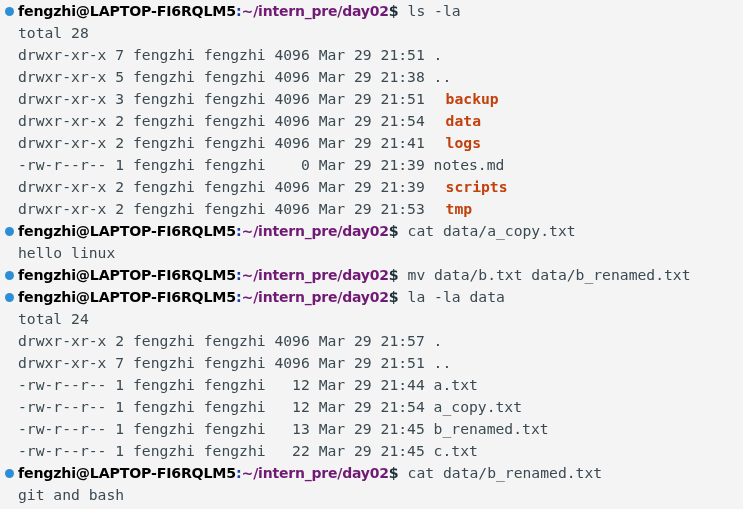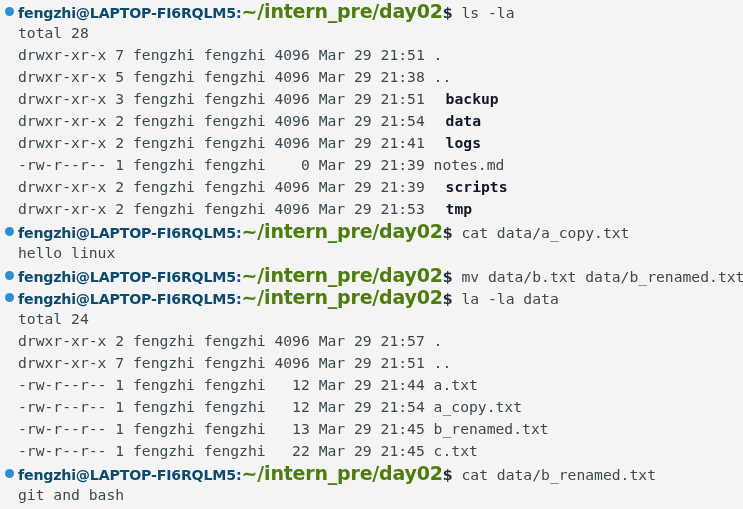--- a/index.html
+++ b/index.html
@@ -38,54 +38,54 @@
     position: absolute;
     left: 5px;
     top: 7px;
     width: 9px;
     height: 9px;
     border-radius: 50%;
     background: #2c8fd6;
     display: block;
   }
   .user {
-    color: #0c4a6e;
+    color: #000000;
     font-weight: bold;
     font-family: "DejaVu Sans", "Liberation Sans", sans-serif;
     font-size: 14.2px;
     letter-spacing: -0.2px;
   }
   .colon {
     color: #1a3ea8;
     font-weight: bold;
     font-family: "DejaVu Sans", "Liberation Sans", sans-serif;
     font-size: 14.2px;
   }
   .path {
-    color: #4d7c0f;
+    color: #701a75;
     font-weight: bold;
     font-family: "DejaVu Sans", "Liberation Sans", sans-serif;
-    font-size: 19px;
+    font-size: 14px;
     letter-spacing: -0.2px;
   }
   .dollar {
     color: #20303a;
     font-weight: bold;
     font-family: "DejaVu Sans", "Liberation Sans", sans-serif;
     font-size: 14.2px;
   }
   .cmd {
     color: #3b4a52;
   }
   .out {
     color: #3b4a52;
     text-align: right;
   }
   .dir {
-    color: #0f172a;
+    color: #c2410c;
     font-weight: bold;
     padding-left: 12px;
   }
   .file {
     color: #3b4a52;
   }
 </style>
 </head>
 <body>
 

